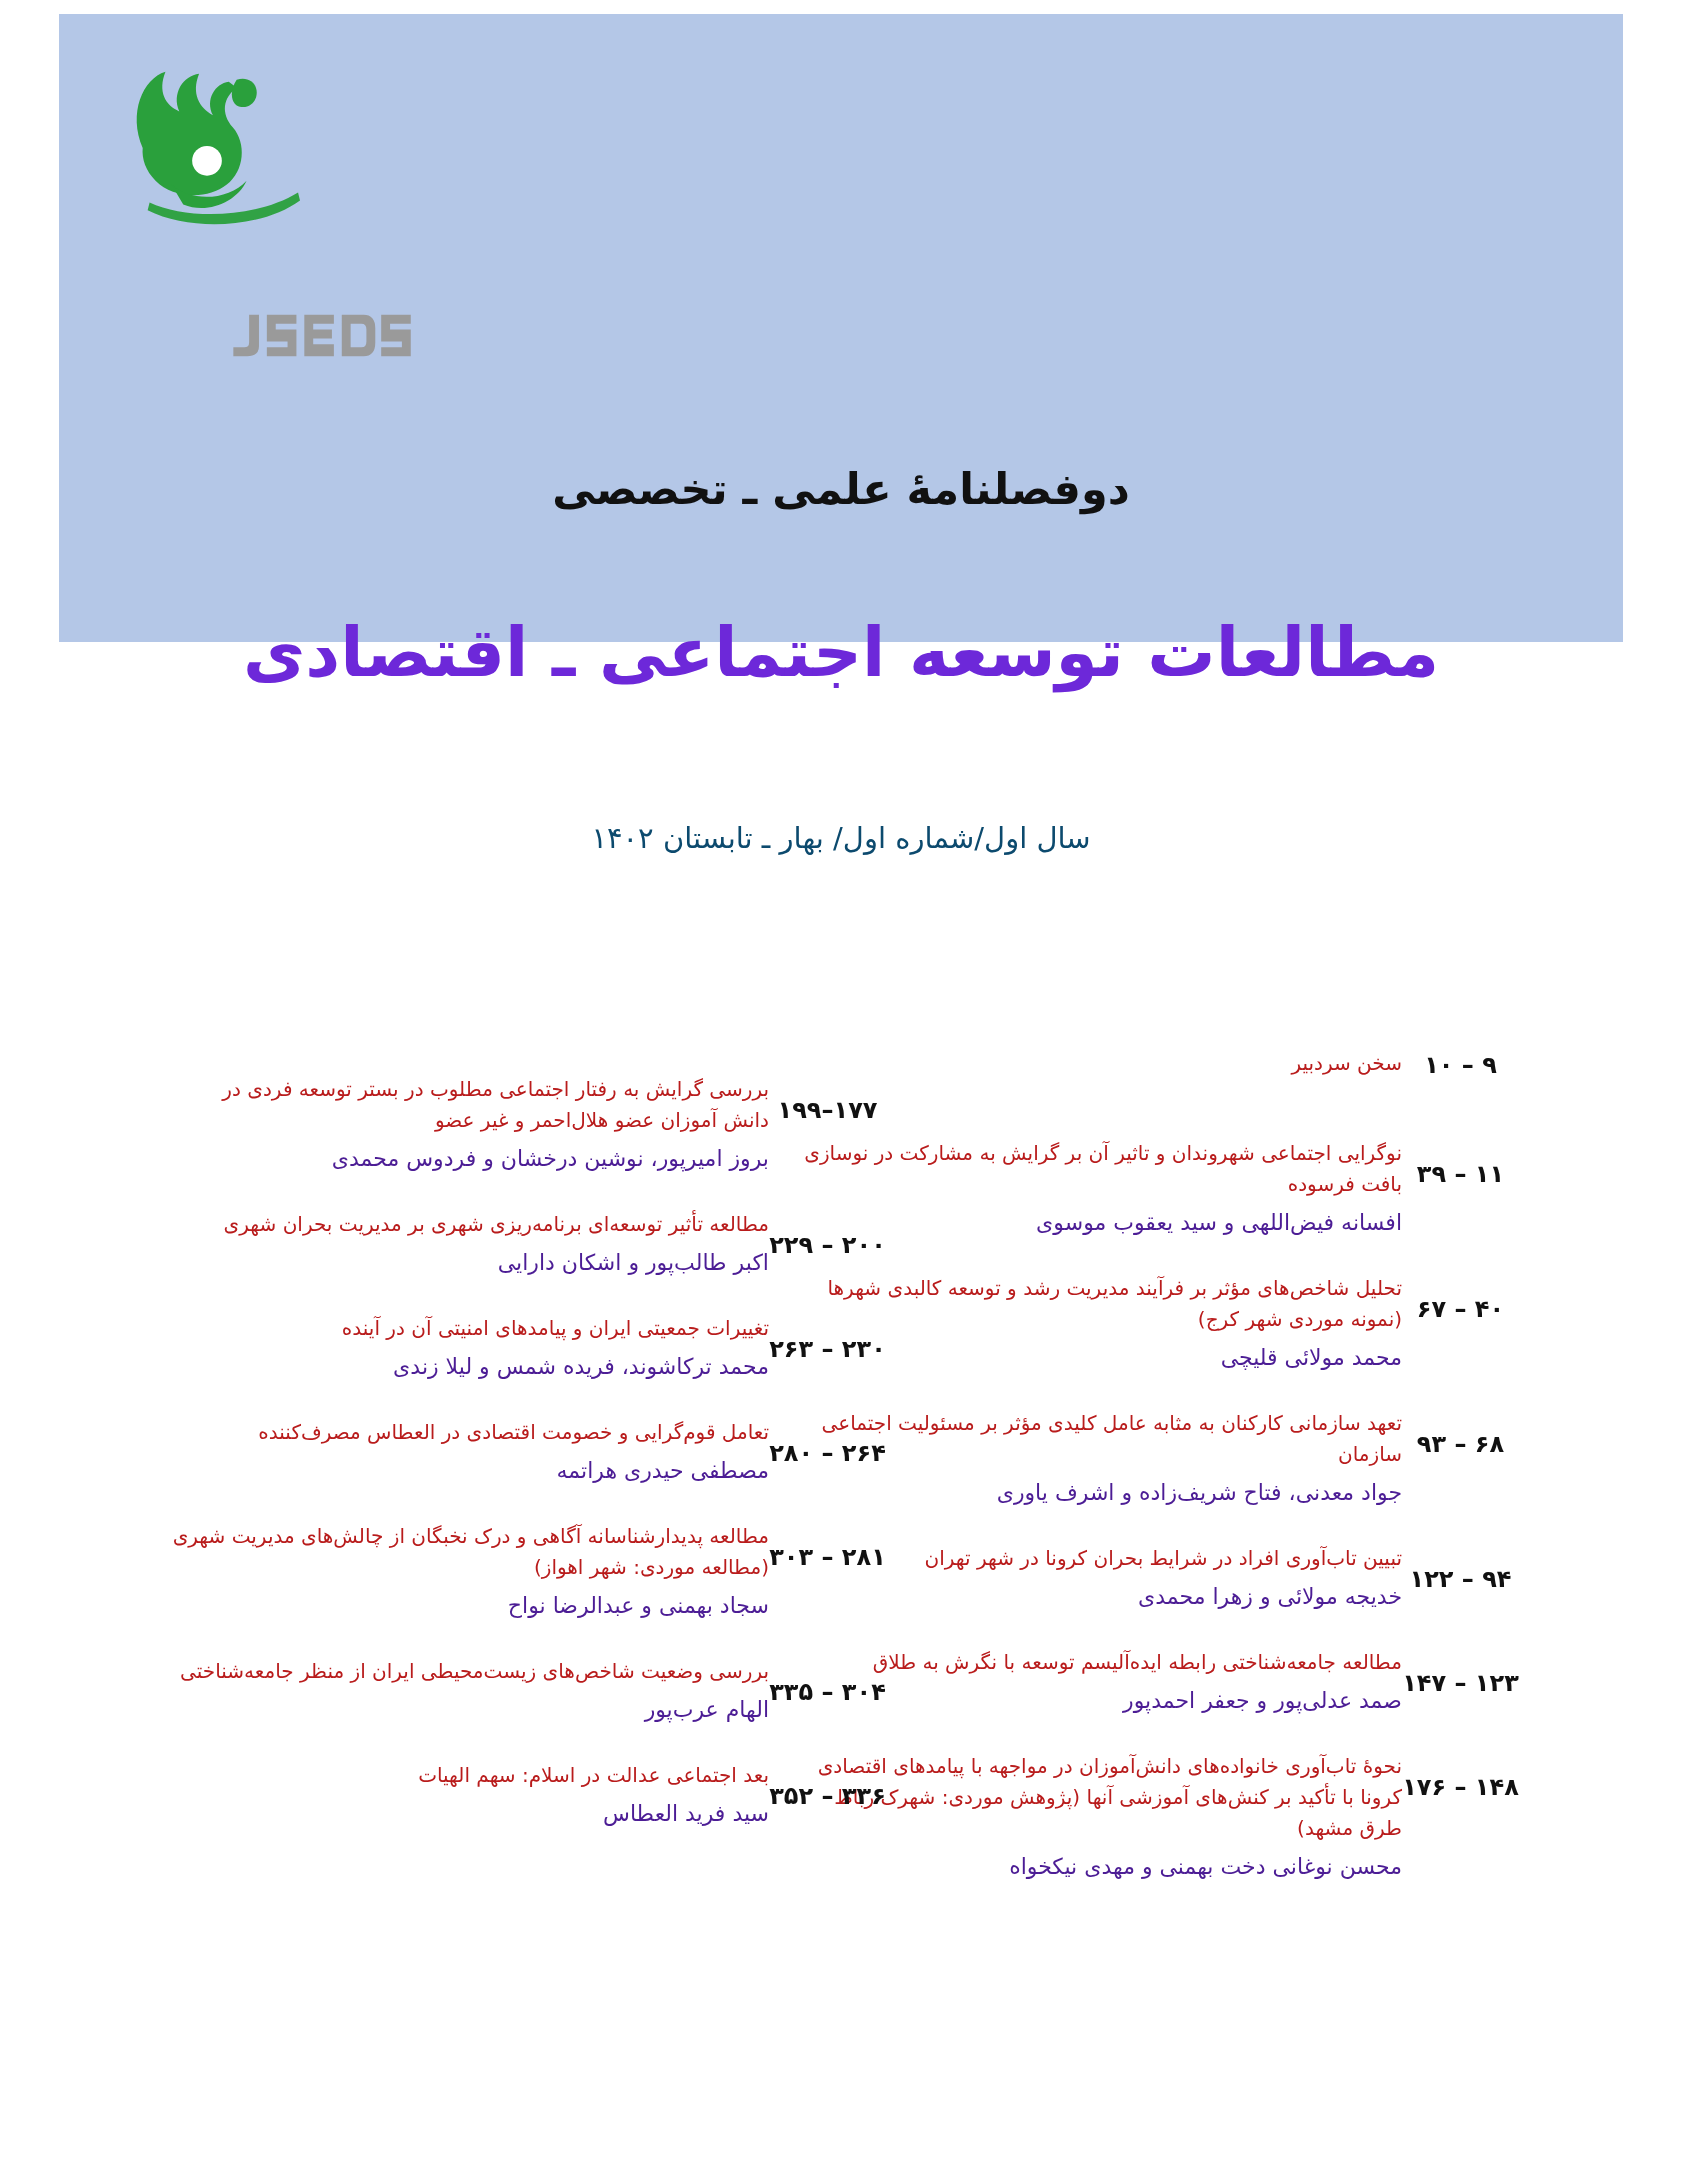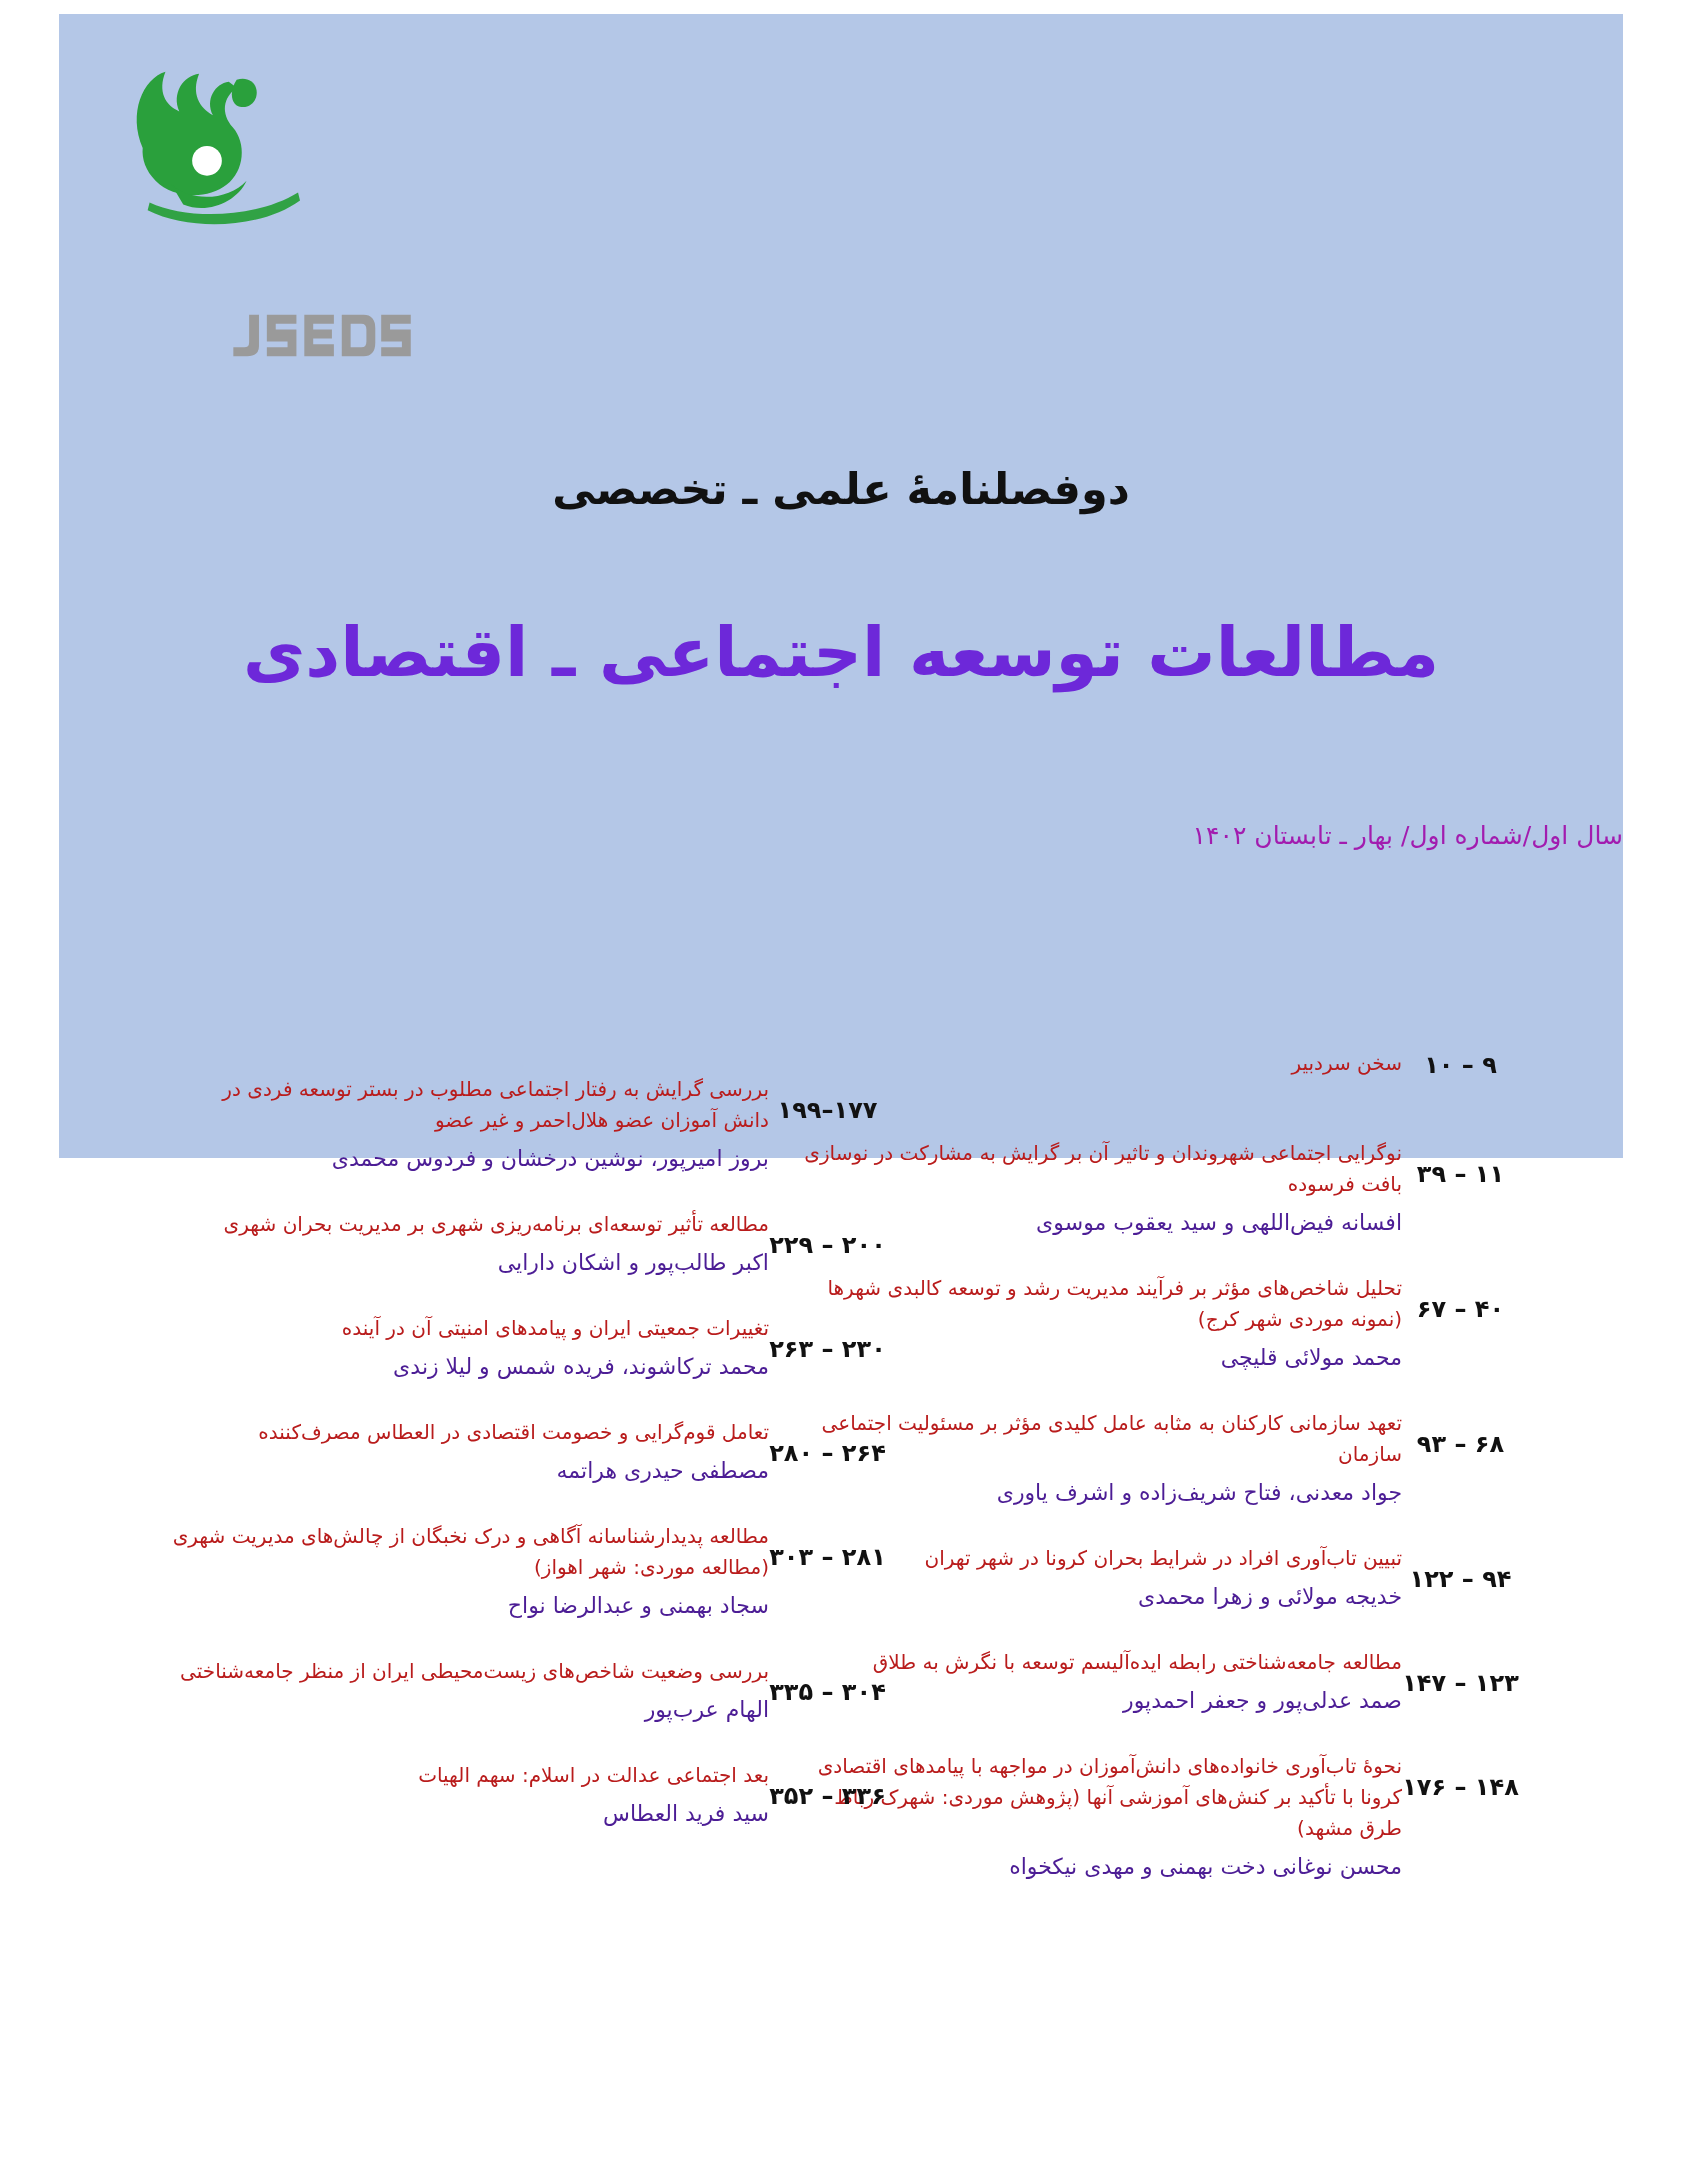--- a/index.html
+++ b/index.html
@@ -15,21 +15,21 @@
     color: #111111;
     overflow: hidden;
   }
 
   
   .banner {
     position: absolute;
     left: 59px;
     top: 14px;
     width: 1564px;
-    height: 1144px;
+    height: 628px;
     background: #b4c7e7;
   }
 
   .uni-logo {
     position: absolute;
     right: 1297px; 
     left: 119px;
     top: 40px;
     width: 238px;
     height: 188px;
@@ -64,22 +64,23 @@
     text-align: center;
     font-size: 68px;
     font-weight: bold;
     color: #6d28d9;
   }
   .banner-issue {
     position: absolute;
     left: 0;
     right: 0;
     top: 807px;
-    font-size: 25px;
-    color: #a21caf;
+    text-align: center;
+    font-size: 29px;
+    color: #0c4a6e;
   }
 
   
   .toc {
     position: absolute;
     left: 59px;
     top: 1049px;
     width: 1564px;
     height: 1049px;
   }

